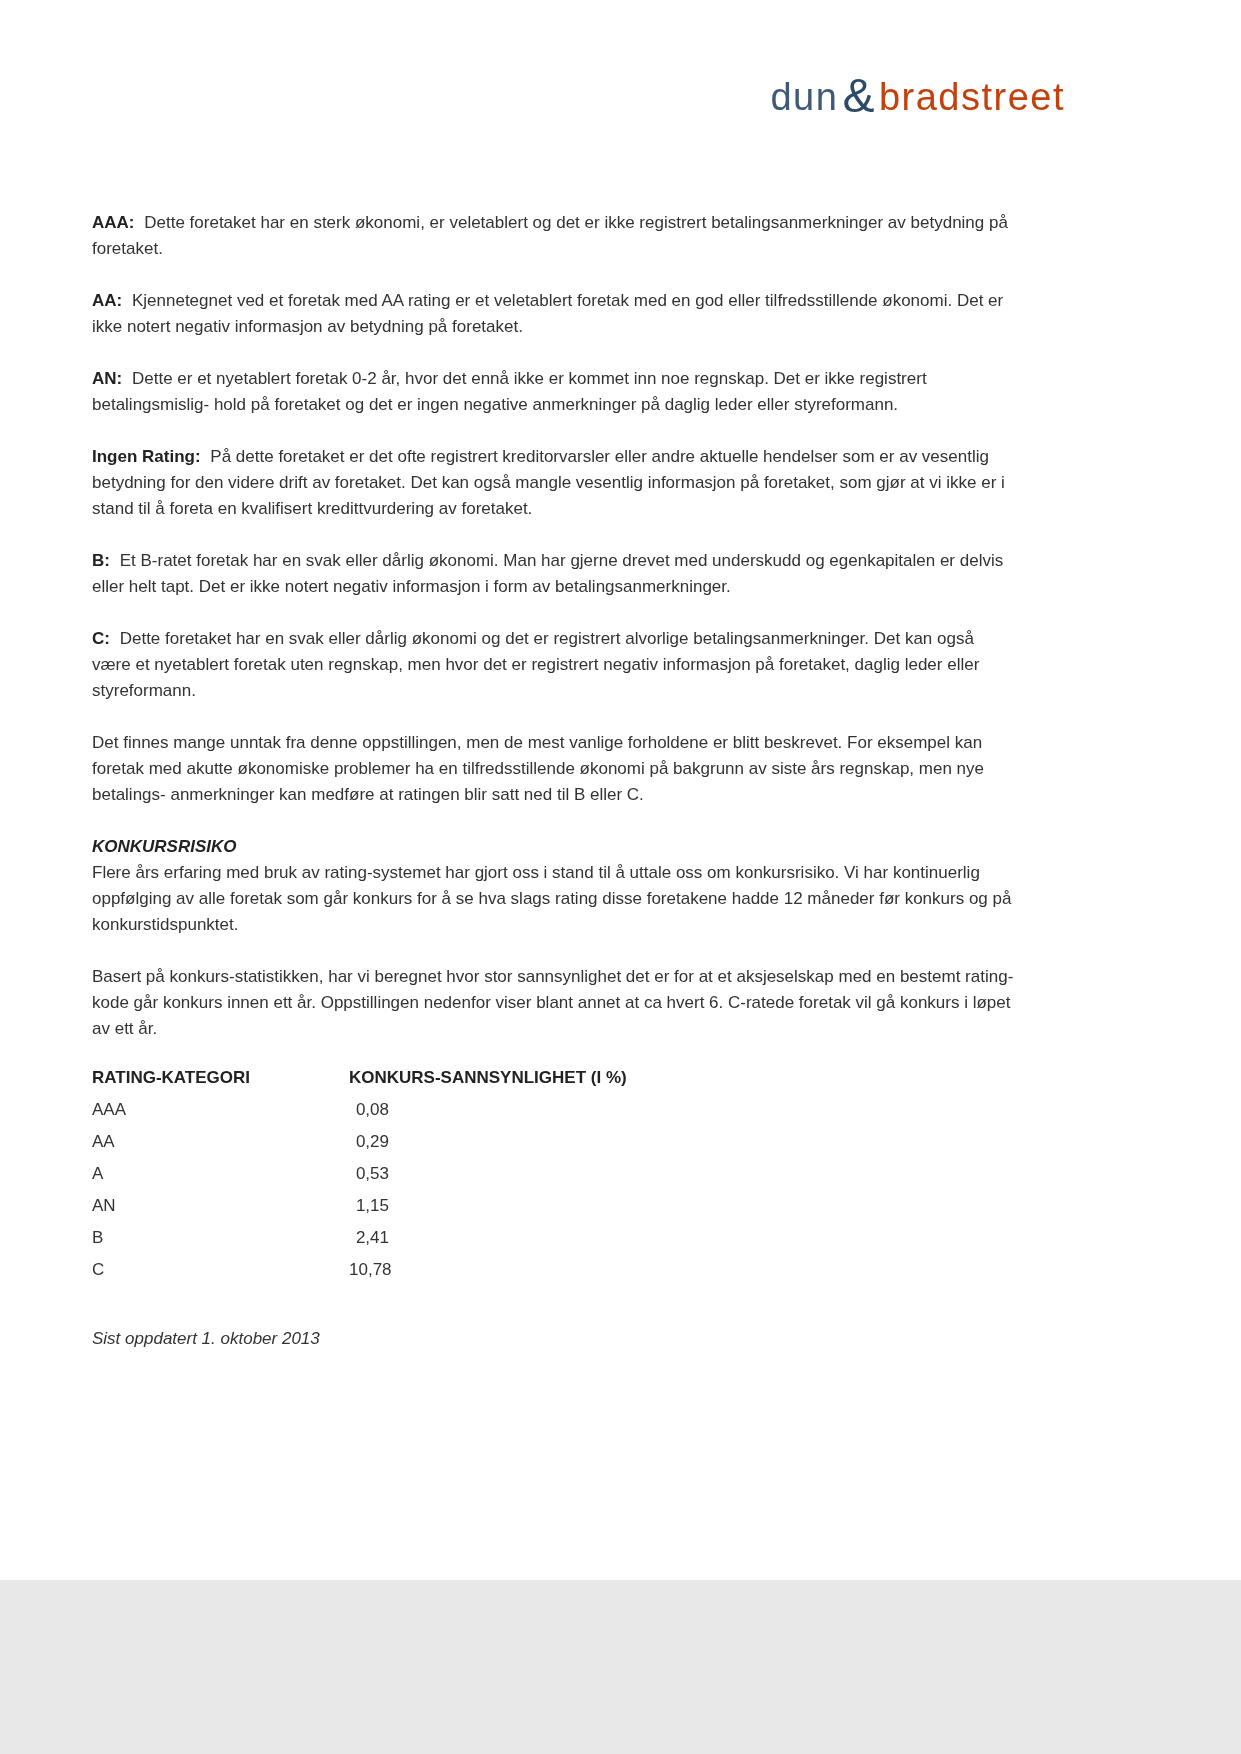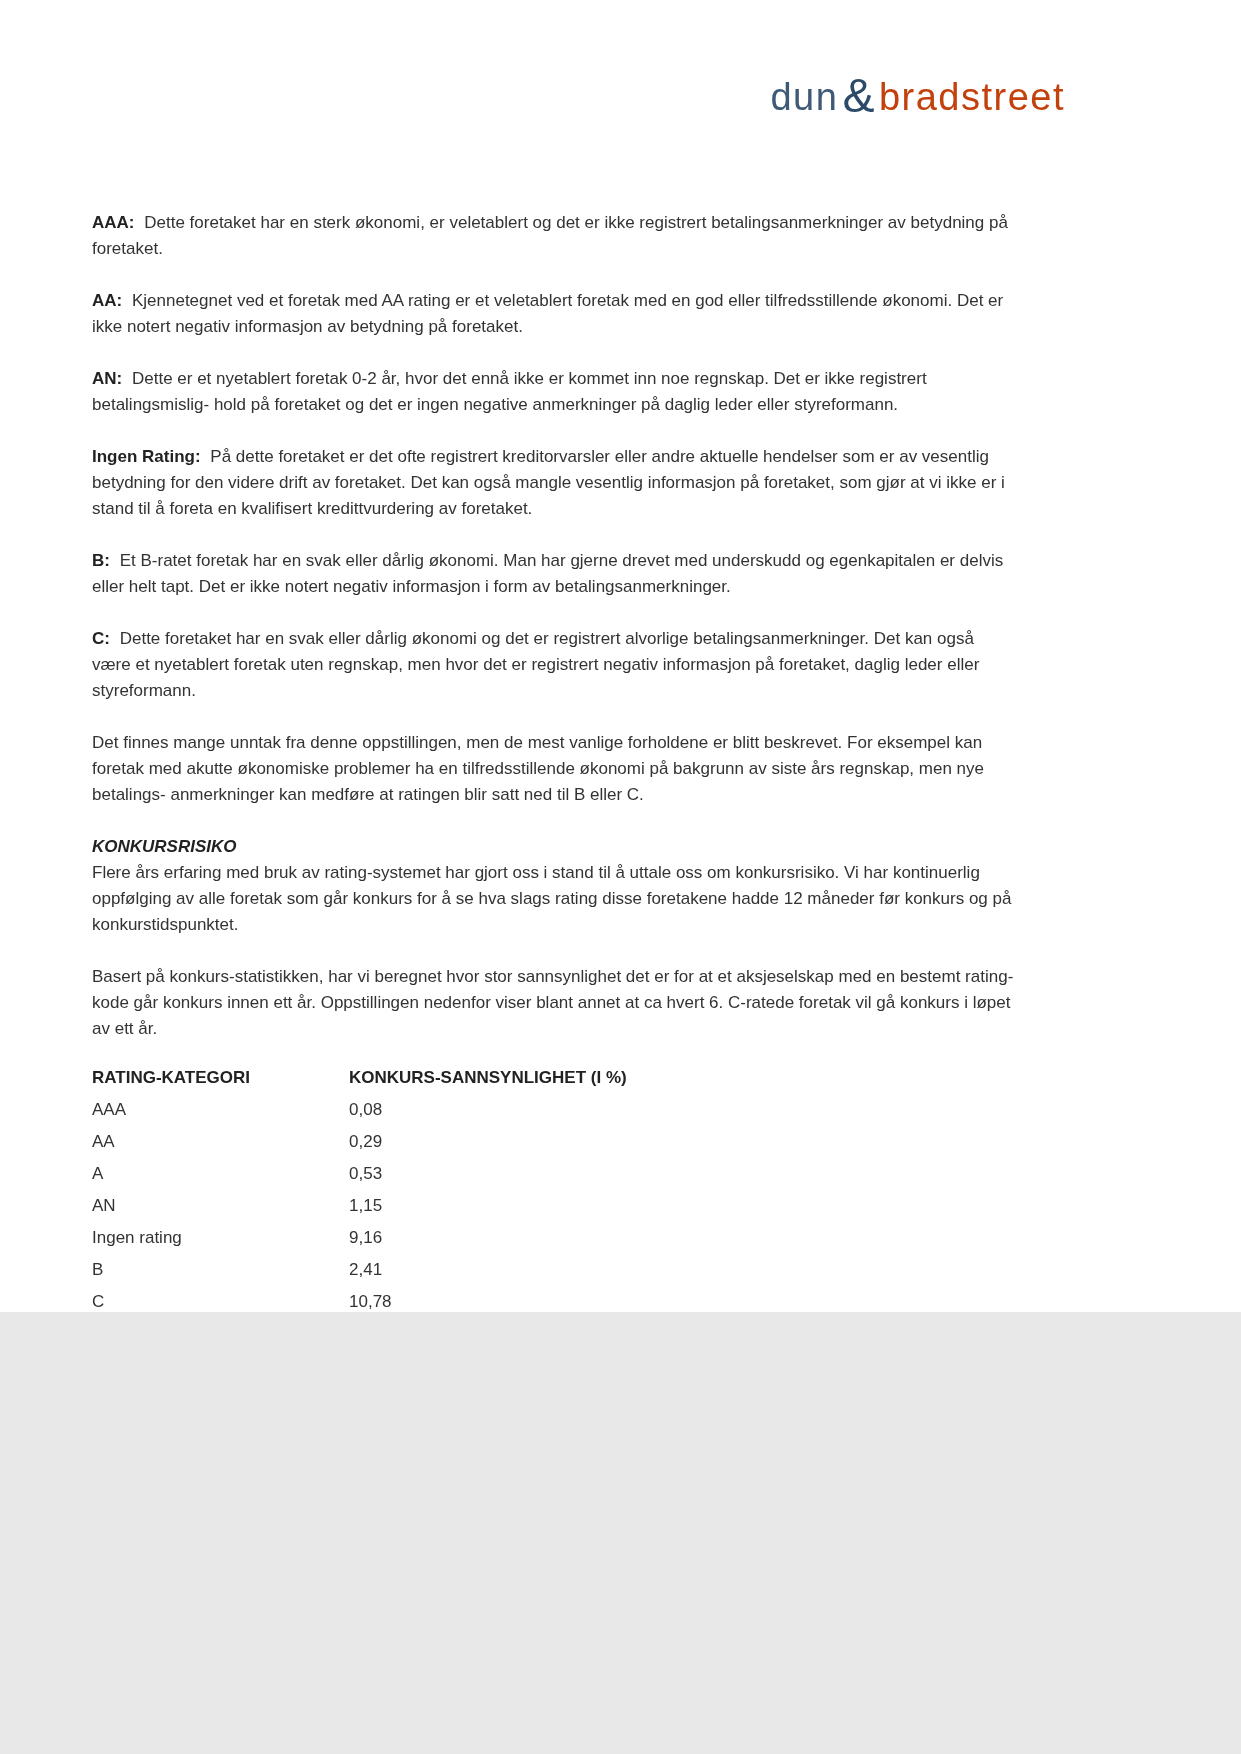--- a/index.html
+++ b/index.html
@@ -1,20 +1,20 @@
 <!DOCTYPE html>
 <html><head>
 <meta charset="utf-8">
 <style>
   * { box-sizing: border-box; }
   html, body { margin: 0; padding: 0; background: #e8e8e8; }
   .page {
     position: relative;
     width: 1241px;
-    height: 1312px;
+    height: 1580px;
     background: #ffffff;
     font-family: "Liberation Sans", sans-serif;
     color: #333333;
     overflow: hidden;
     margin: 0 auto;
   }
   
   .logo {
     position: absolute;
     top: 66px;
@@ -64,21 +64,21 @@
   }
   table.rating-table th, table.rating-table td {
     text-align: left;
     font-weight: normal;
     padding: 0 0 13px 0;
     line-height: 19px;
     vertical-align: top;
   }
   table.rating-table th { font-weight: bold; color: #222222; }
   table.rating-table td.cat, table.rating-table th.cat { width: 257px; }
-  .prob { display: inline-block; width: 40px; }
+  .prob { display: inline-block; width: 40px; text-align: right; }
   
   .updated {
     font-style: italic;
     font-size: 17px;
     line-height: 26px;
     margin: 0;
   }
   .footer {
     position: absolute;
     top: 1688px;
@@ -156,24 +156,20 @@
         </tr>
         <tr>
           <td class="cat">A</td>
           <td><span class="prob">0,53</span></td>
         </tr>
         <tr>
           <td class="cat">AN</td>
           <td><span class="prob">1,15</span></td>
         </tr>
         <tr>
-          <td class="cat">Ingen rating</td>
-          <td><span class="prob">9,16</span></td>
-        </tr>
-        <tr>
           <td class="cat">B</td>
           <td><span class="prob">2,41</span></td>
         </tr>
         <tr>
           <td class="cat">C</td>
           <td><span class="prob">10,78</span></td>
         </tr>
       </tbody>
     </table>
 

